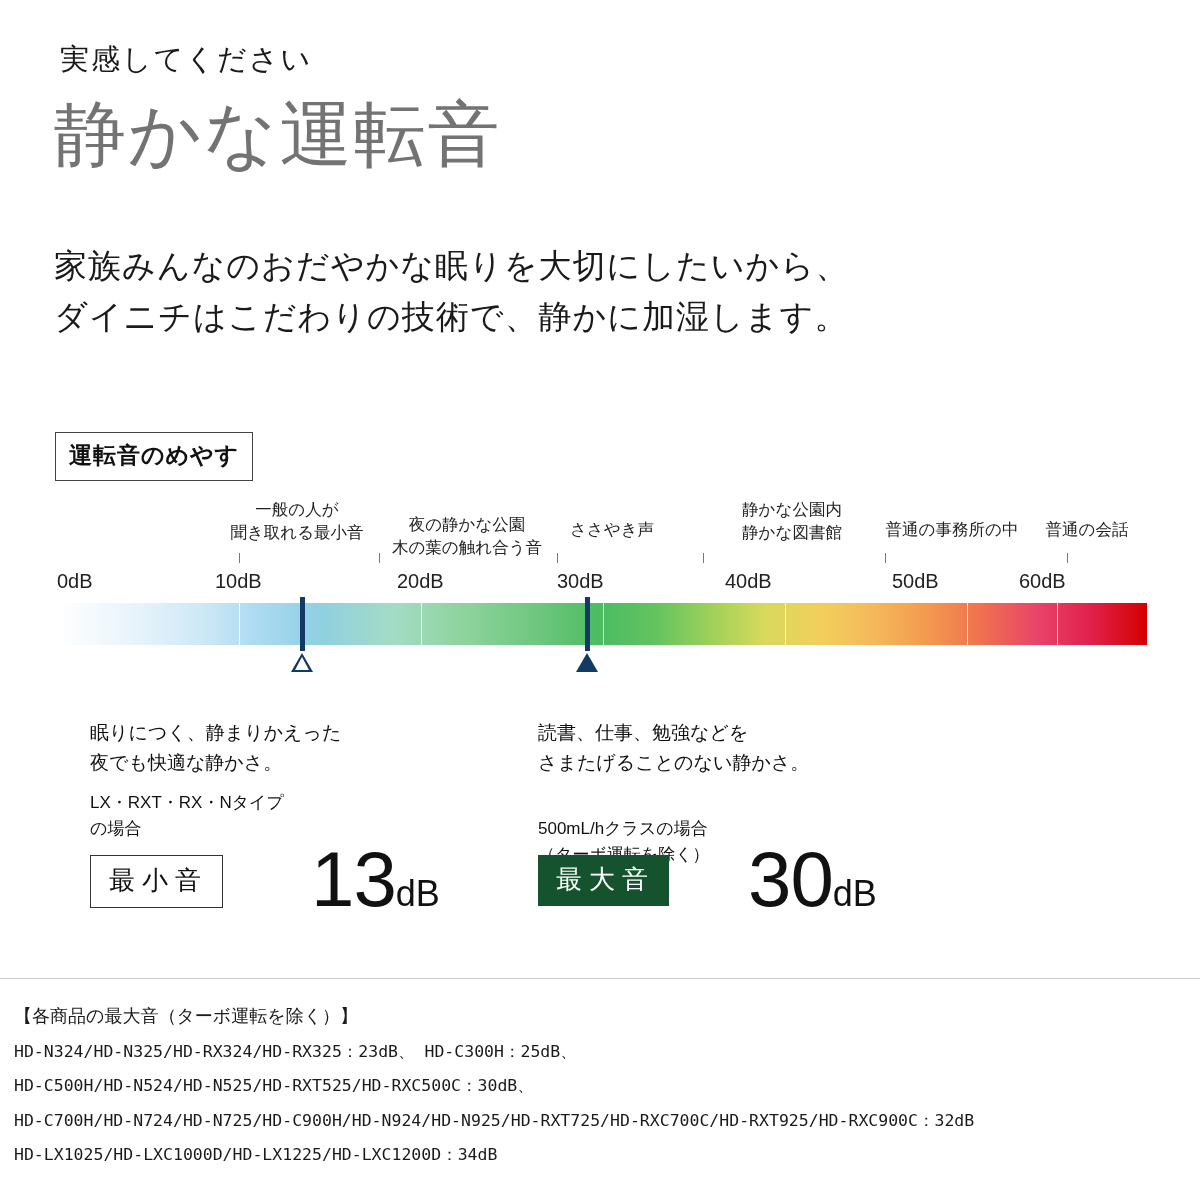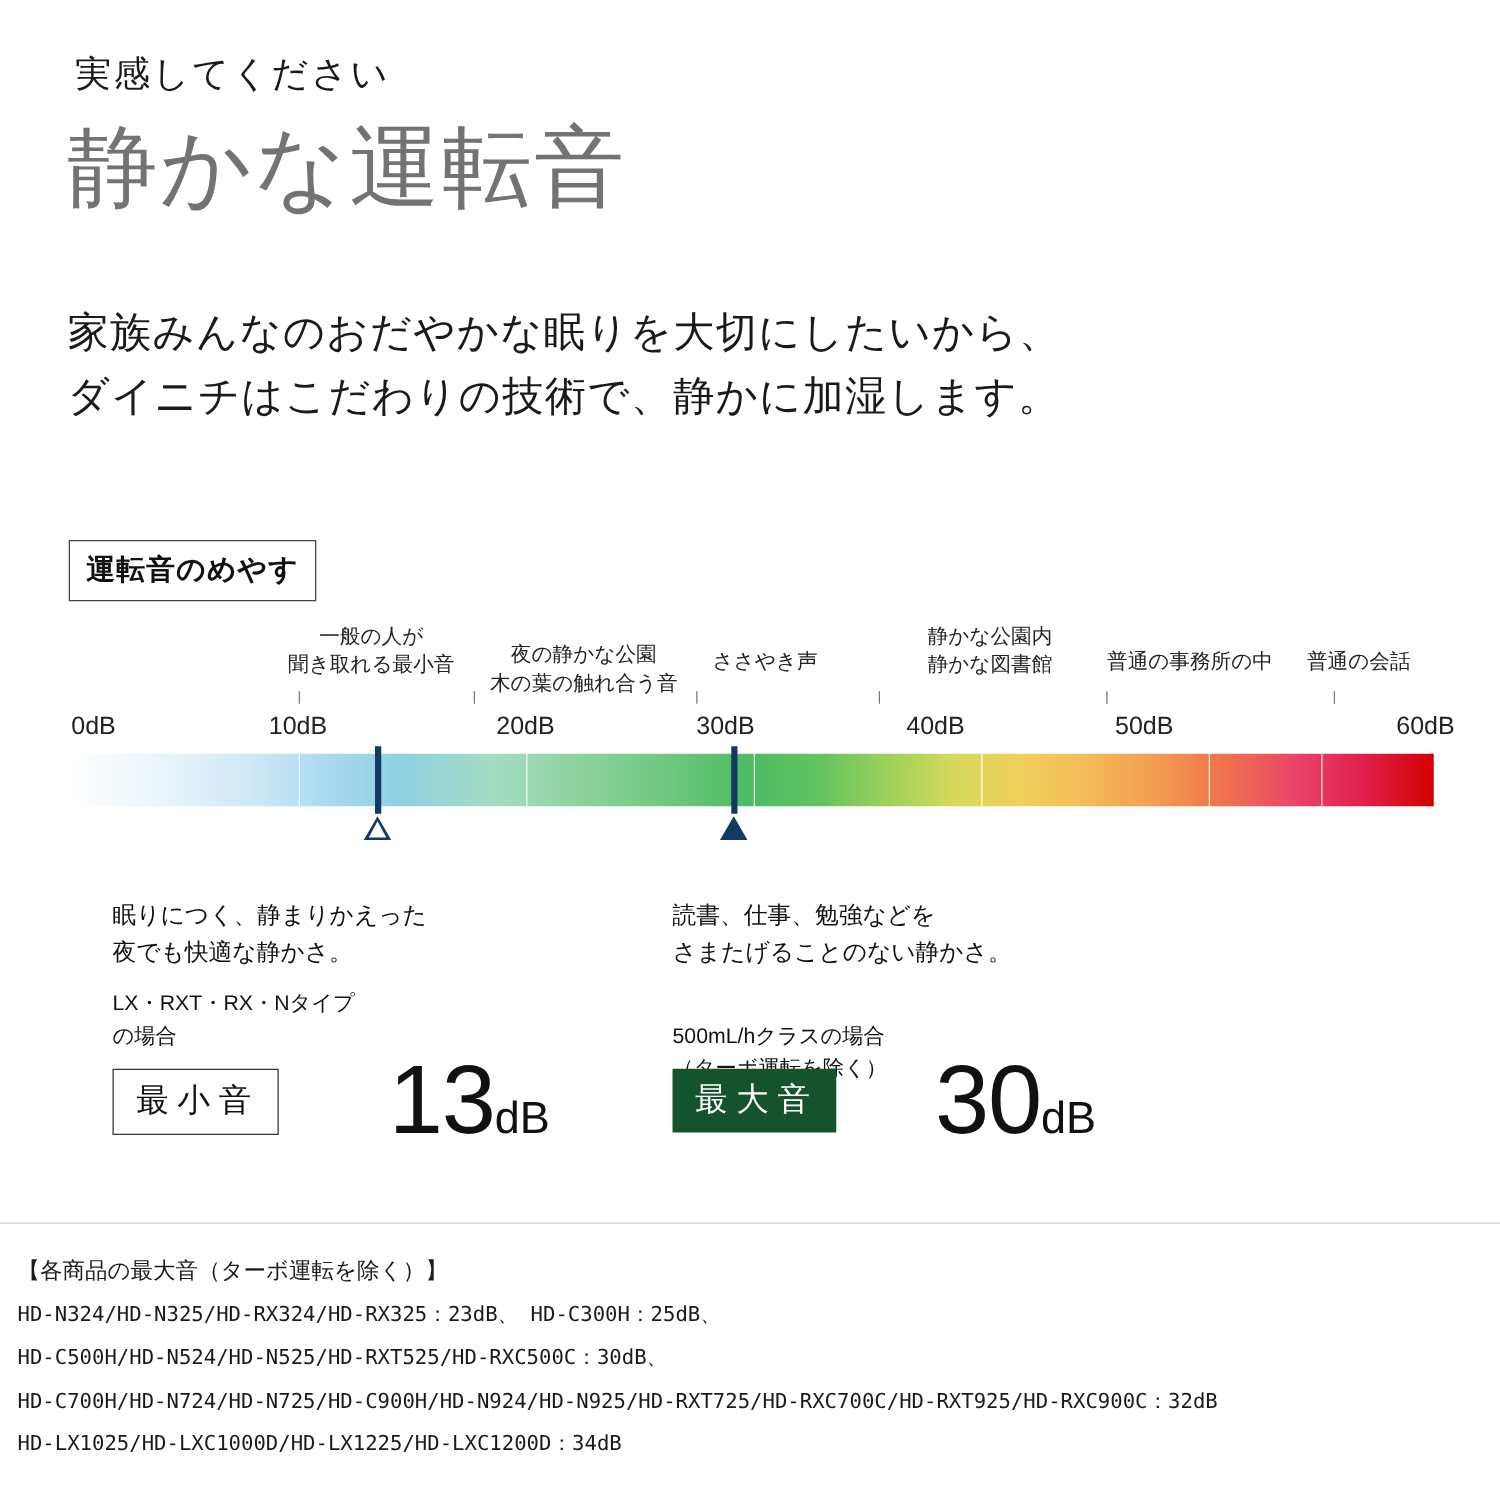--- a/index.html
+++ b/index.html
@@ -120,21 +120,21 @@
     <div class="tickmark" style="left:646px;"></div>
     <div class="tickmark" style="left:828px;"></div>
     <div class="tickmark" style="left:1010px;"></div>
 
     <div class="ticklabel" style="left:0px;">0dB</div>
     <div class="ticklabel" style="left:158px;">10dB</div>
     <div class="ticklabel" style="left:340px;">20dB</div>
     <div class="ticklabel" style="left:500px;">30dB</div>
     <div class="ticklabel" style="left:668px;">40dB</div>
     <div class="ticklabel" style="left:835px;">50dB</div>
-    <div class="ticklabel" style="left:1060px;">60dB</div>
+    <div class="ticklabel" style="left:962px;">60dB</div>
 
     <div class="bar"></div>
     <div class="bar-sep" style="left:182px;"></div>
     <div class="bar-sep" style="left:364px;"></div>
     <div class="bar-sep" style="left:546px;"></div>
     <div class="bar-sep" style="left:728px;"></div>
     <div class="bar-sep" style="left:910px;"></div>
     <div class="bar-sep" style="left:1000px;"></div>
 
     <div class="marker-line" style="left:243px;"></div>

